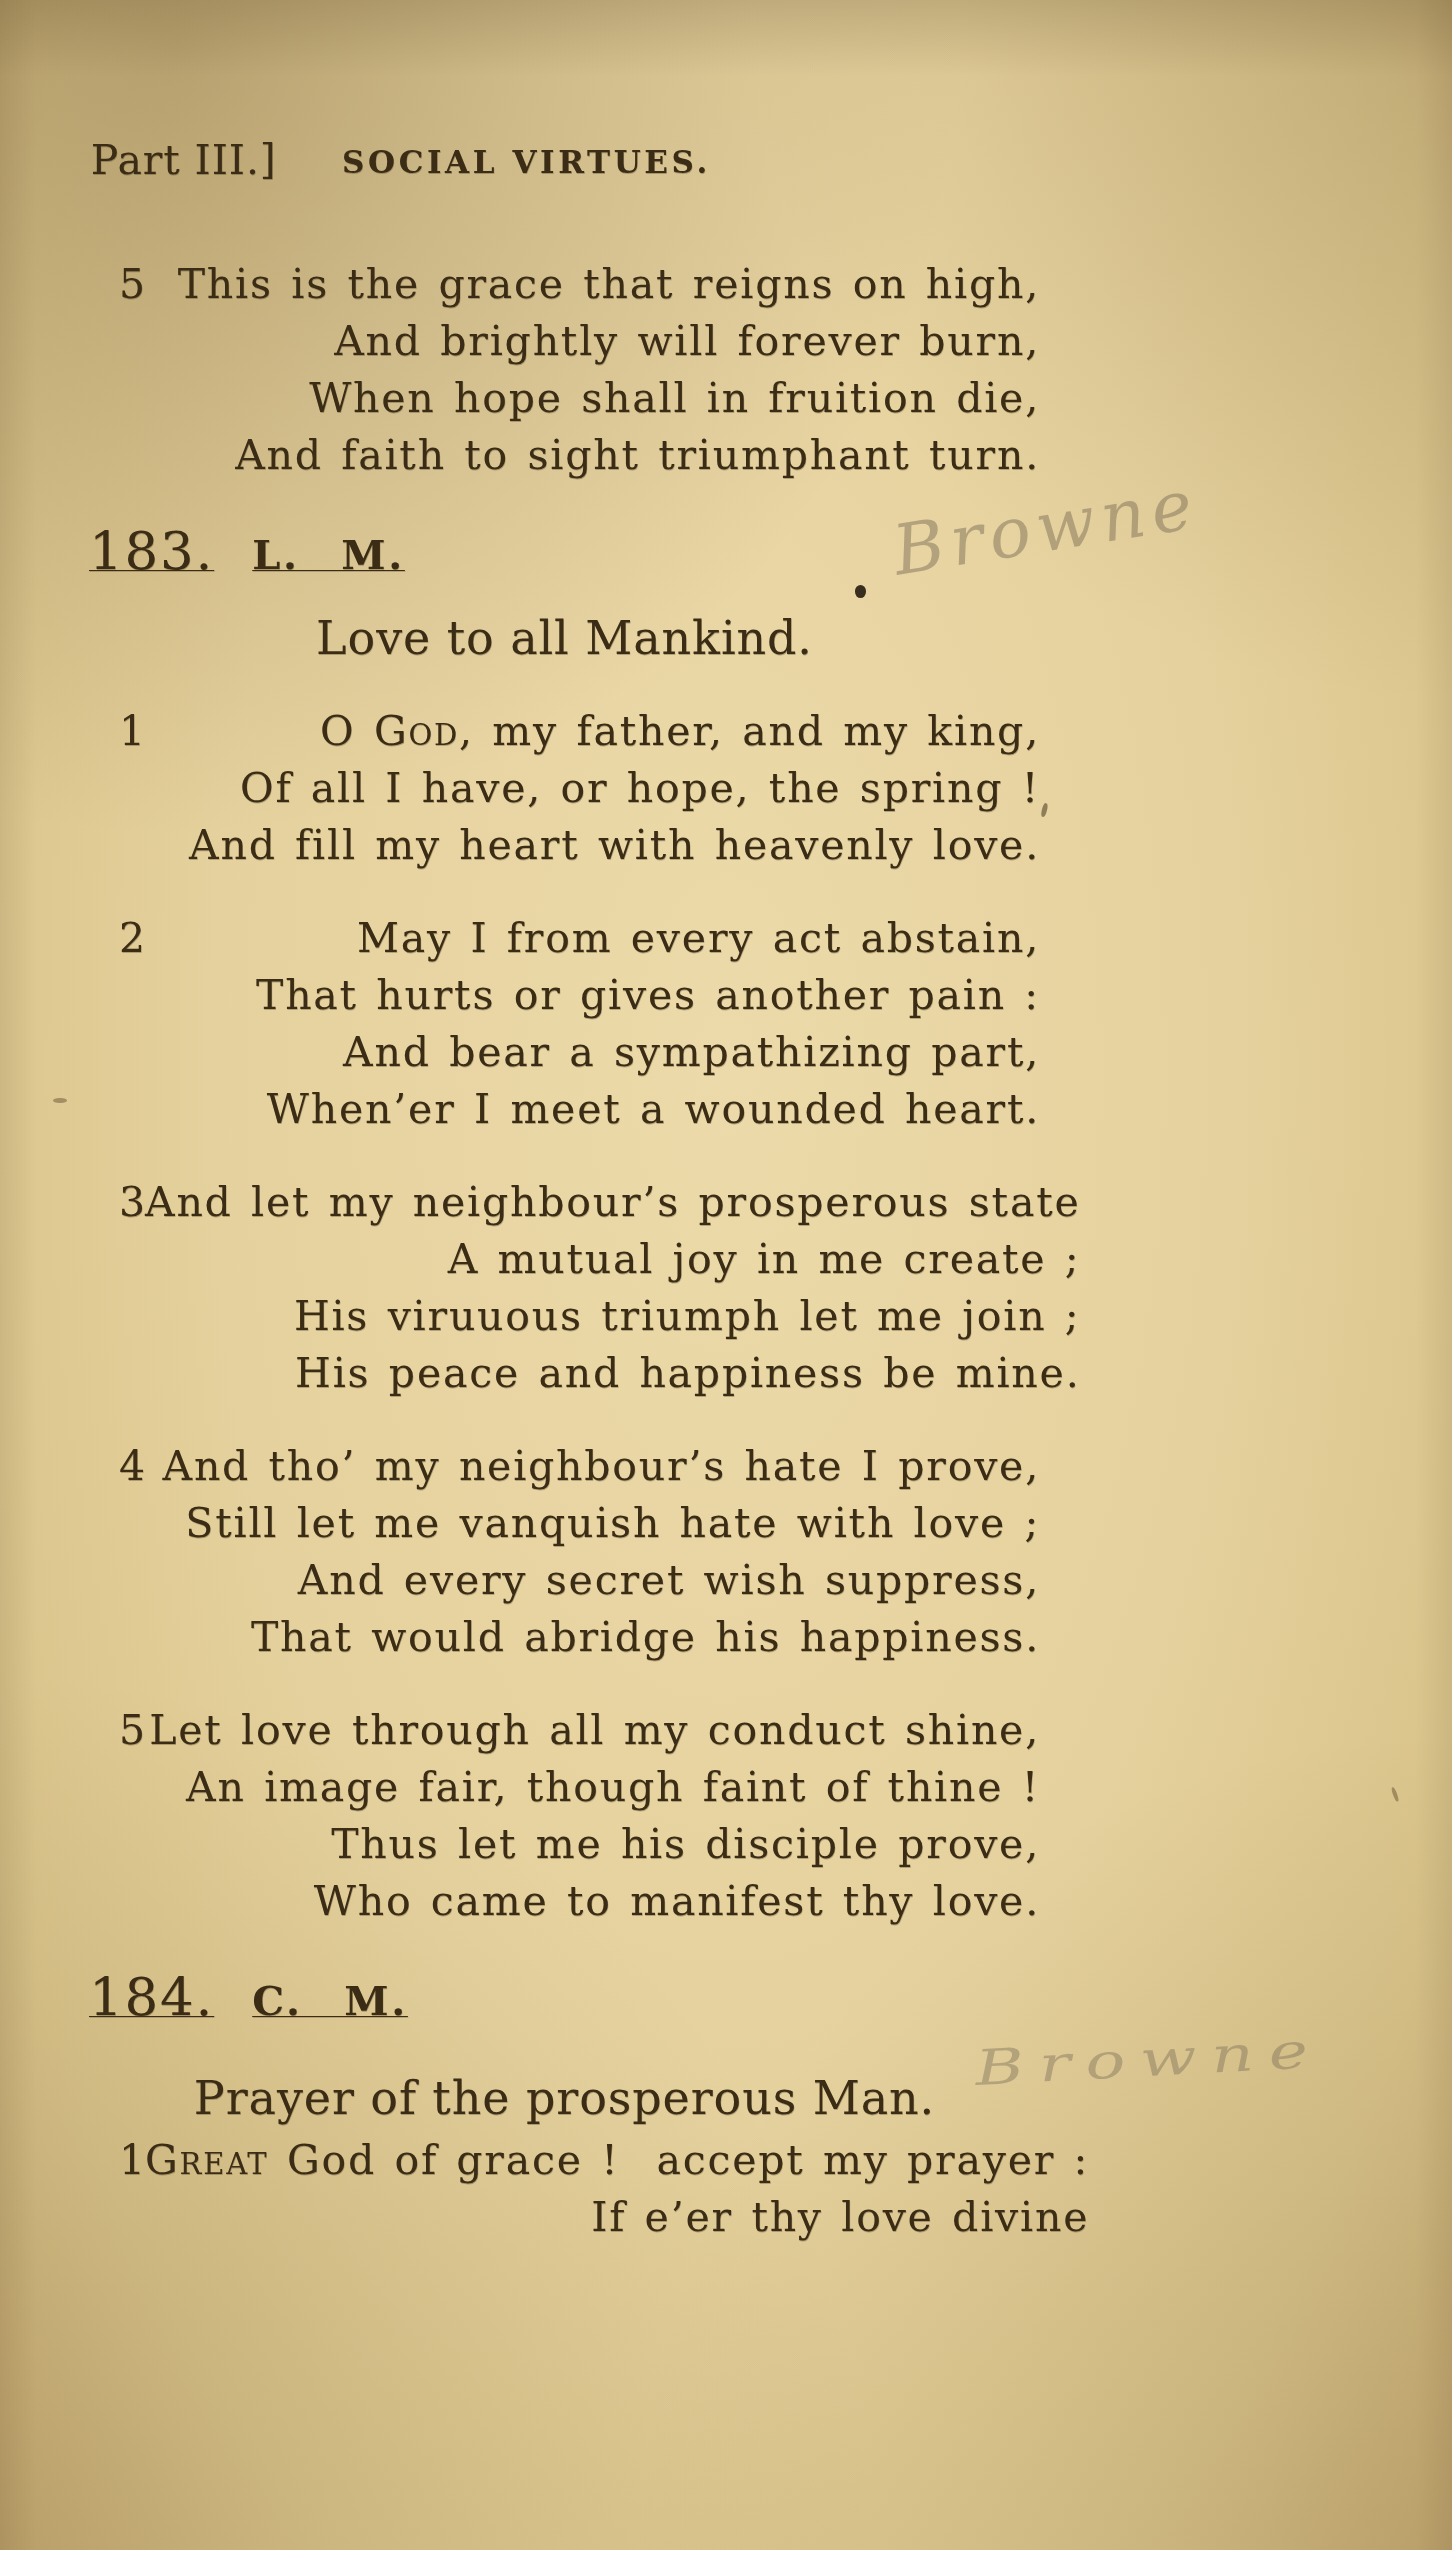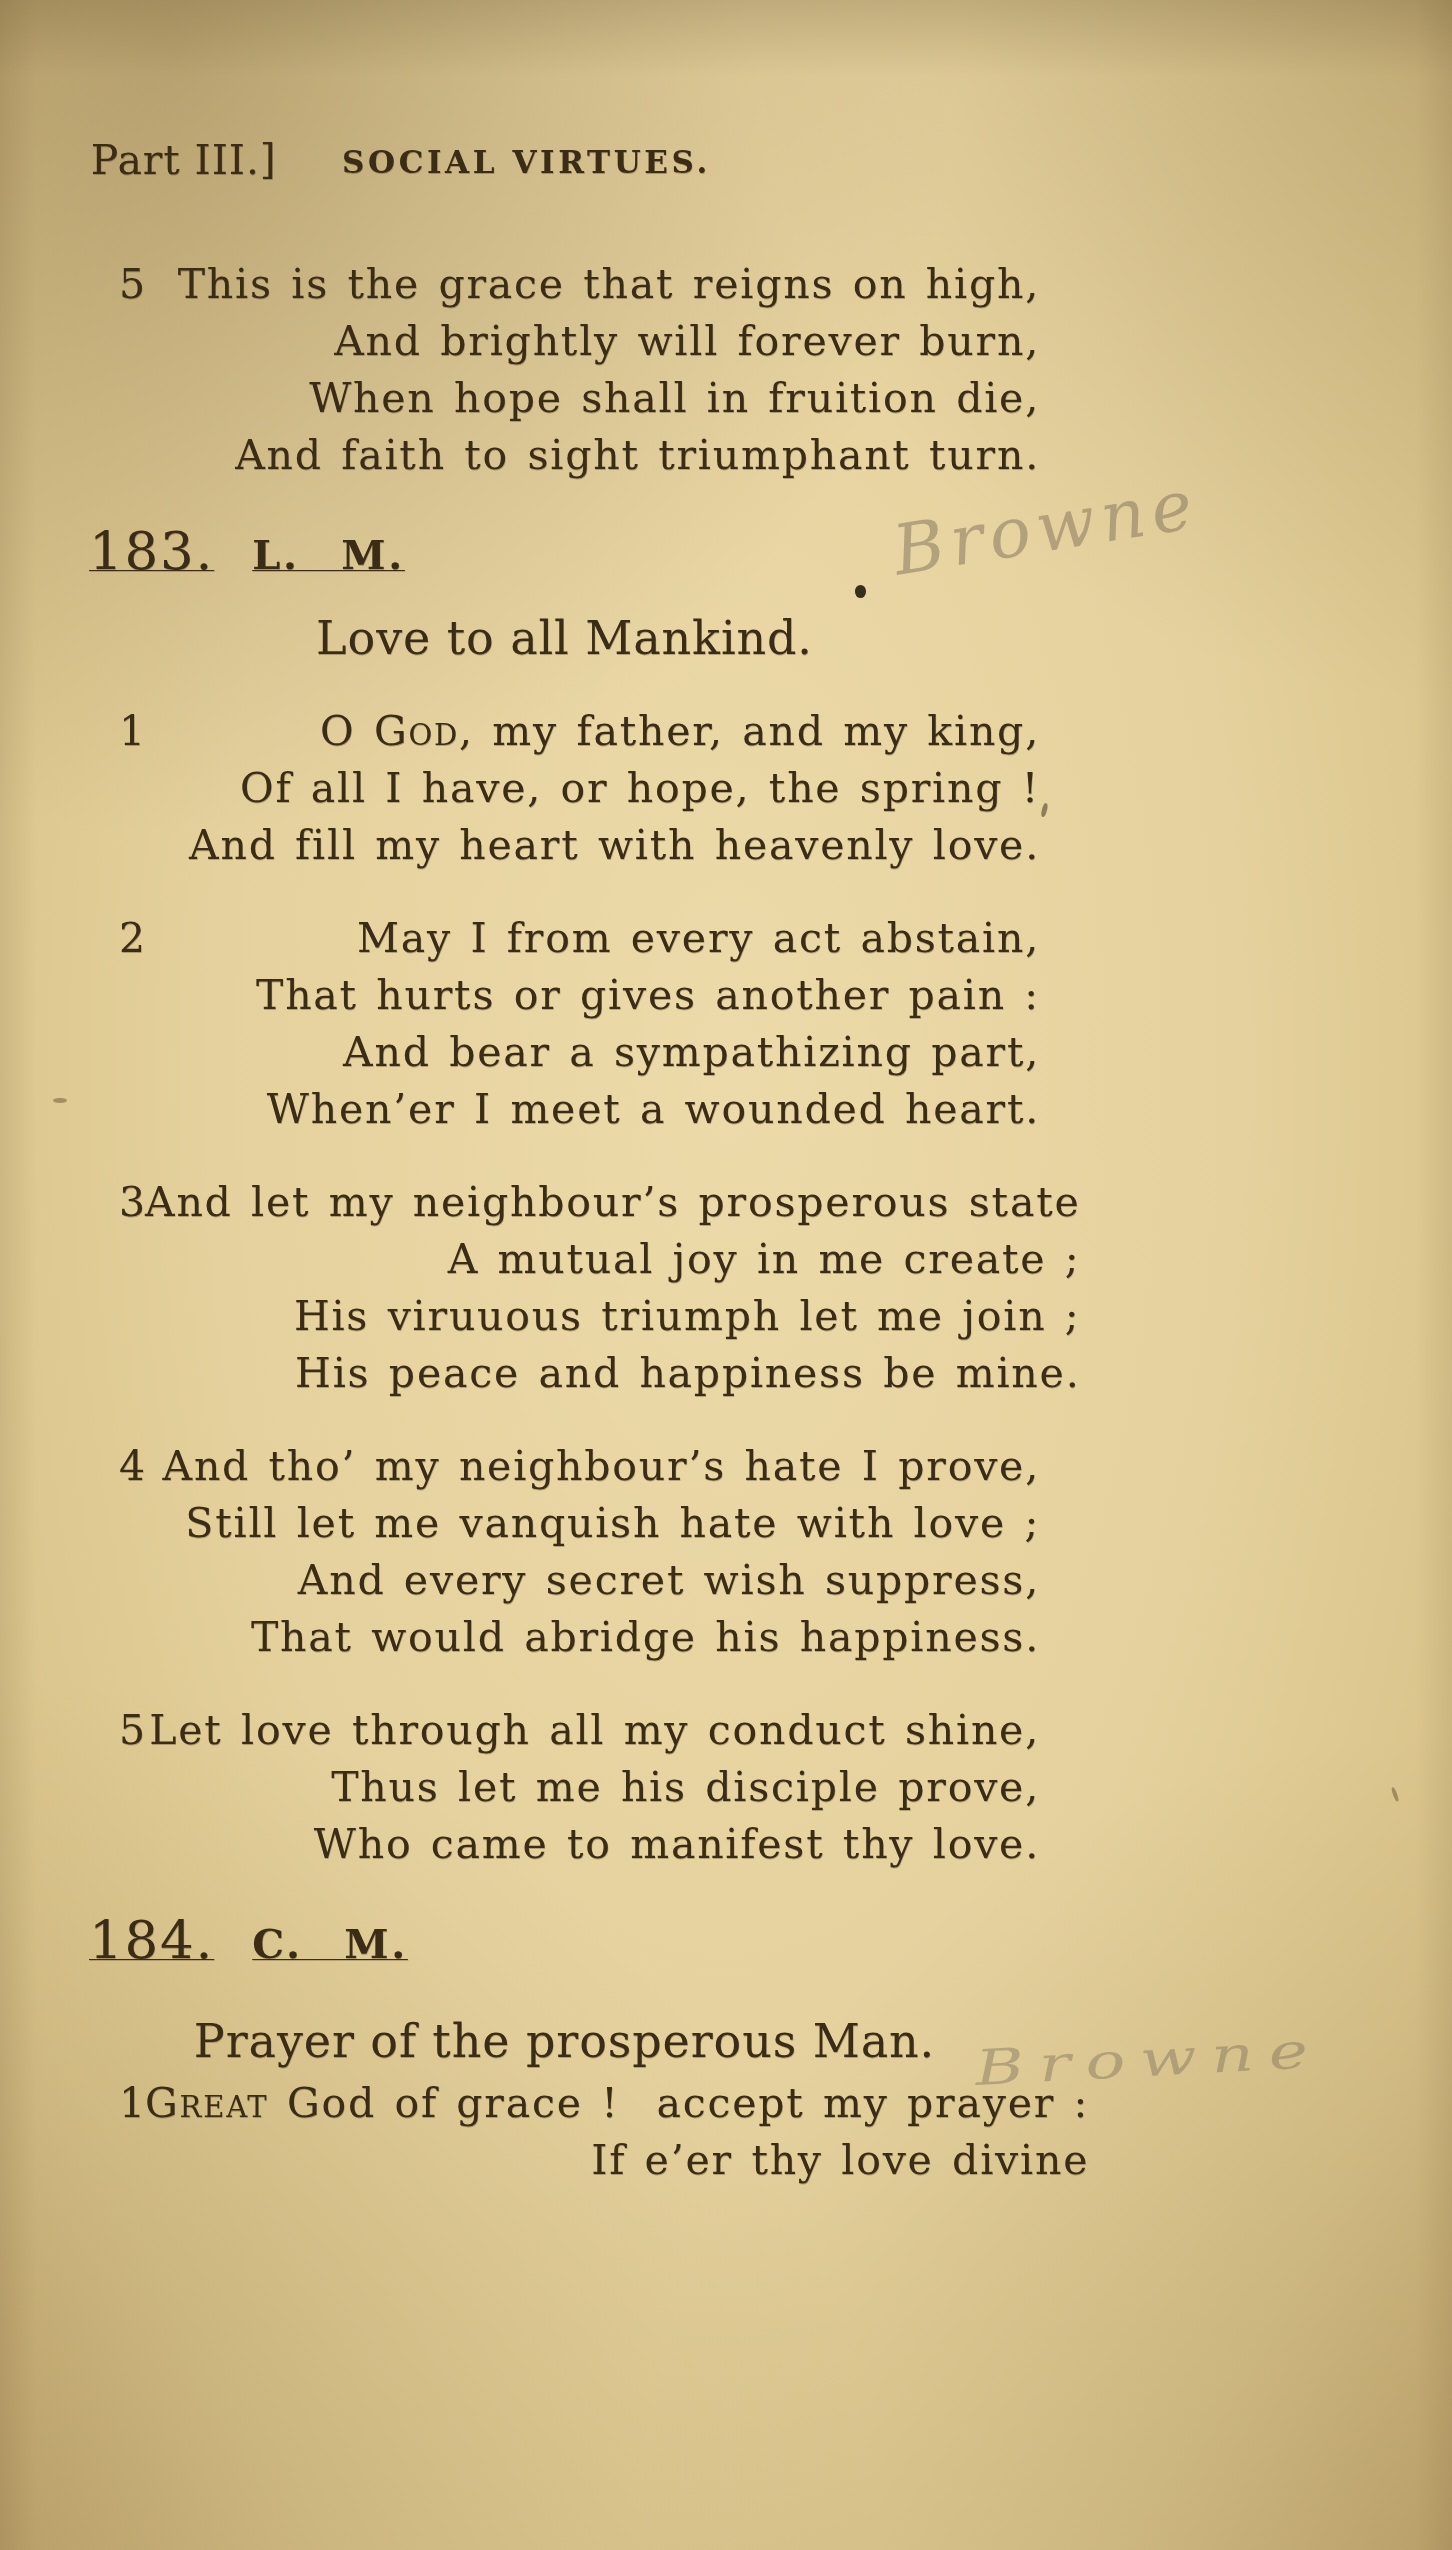--- a/index.html
+++ b/index.html
@@ -195,20 +195,21 @@
           <div class="vline">And tho’ my neighbour’s hate I prove,</div>
           <div class="vline">Still let me vanquish hate with love ;</div>
           <div class="vline">And every secret wish suppress,</div>
           <div class="vline">That would abridge his happiness.</div>
         </div>
       </div>
       <div class="verse">
         <span class="vnum">5</span>
         <div class="vlines">
           <div class="vline">Let love through all my conduct shine,</div>
+          <div class="vline">An image fair, though faint of thine !</div>
           <div class="vline">Thus let me his disciple prove,</div>
           <div class="vline">Who came to manifest thy love.</div>
         </div>
       </div>
     </div>
 
   <div class="hymn-head hymn-head-184 ink">
     <span class="hymn-num">184.</span><span class="hymn-meter">C. M.</span>
   </div>
   <div class="hymn-subtitle hymn-subtitle-184 ink">Prayer of the prosperous Man.</div>

